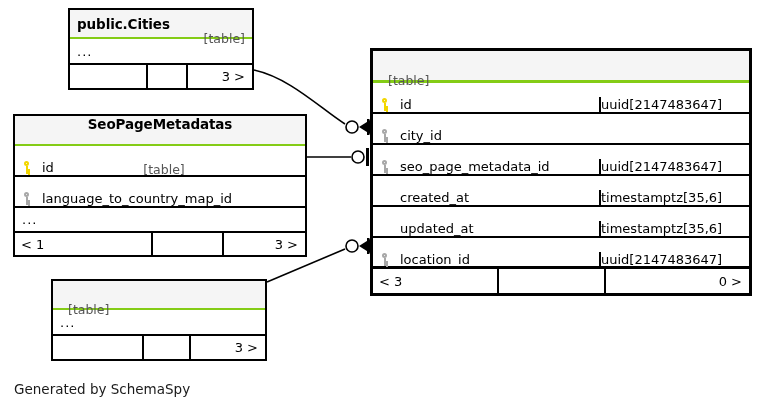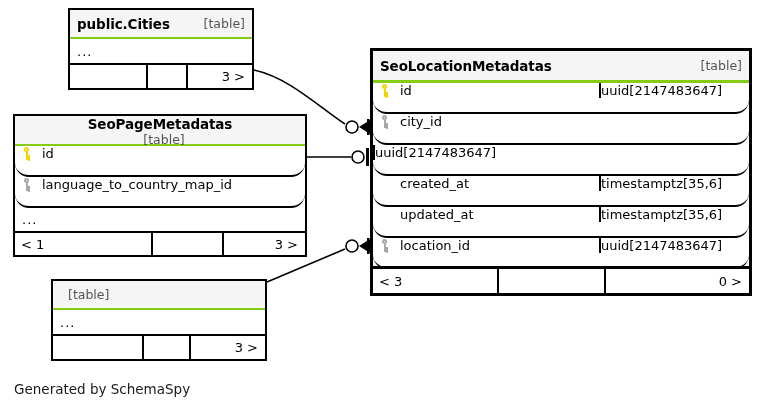--- a/index.html
+++ b/index.html
@@ -55,29 +55,29 @@
   .entity-title {
     font-weight: bold;
     font-size: 13.5px;
     letter-spacing: -0.1px;
   }
   .entity-title.small { font-size: 13px; }
   .entity-kind {
     font-size: 12.5px;
     color: #555555;
     padding-left: 8px;
+    margin-top: 30px;
   }
 
   .col-row {
     display: flex;
-    align-items: flex-start;
+    align-items: flex-end;
     box-sizing: border-box;
     border-bottom: 2px solid #000000;
     white-space: nowrap;
-    border-radius: 14px;
   }
   .col-row:last-child { border-bottom: none; }
 
   .col-name {
     flex: 1 1 auto;
     display: flex;
     align-items: center;
     box-sizing: border-box;
     padding-left: 7px;
     font-size: 13px;
@@ -272,40 +272,43 @@
     <div class="ellipsis-row">...</div>
     <div class="foot-row">
       <div class="foot-cell left"></div>
       <div class="foot-cell mid"></div>
       <div class="foot-cell right">3 &gt;</div>
     </div>
   </div>
 
   <div class="entity thick" id="tbl-seoloc">
     <div class="entity-header">
-      <span class="entity-title">SeoLocationMetadatas</span>
       <span class="entity-kind">[table]</span>
     </div>
 
     <div class="col-row">
       <div class="col-name">
         <span class="key-ico key-pk"></span>
         <span>id</span>
       </div>
       <div class="col-type">uuid[2147483647]</div>
     </div>
 
     <div class="col-row">
       <div class="col-name">
         <span class="key-ico key-fk"></span>
         <span>city_id</span>
       </div>
     </div>
 
     <div class="col-row">
+      <div class="col-name">
+        <span class="key-ico key-fk"></span>
+        <span>seo_page_metadata_id</span>
+      </div>
       <div class="col-type">uuid[2147483647]</div>
     </div>
 
     <div class="col-row">
       <div class="col-name">
         <span class="key-ico key-none"></span>
         <span>created_at</span>
       </div>
       <div class="col-type">timestamptz[35,6]</div>
     </div>

